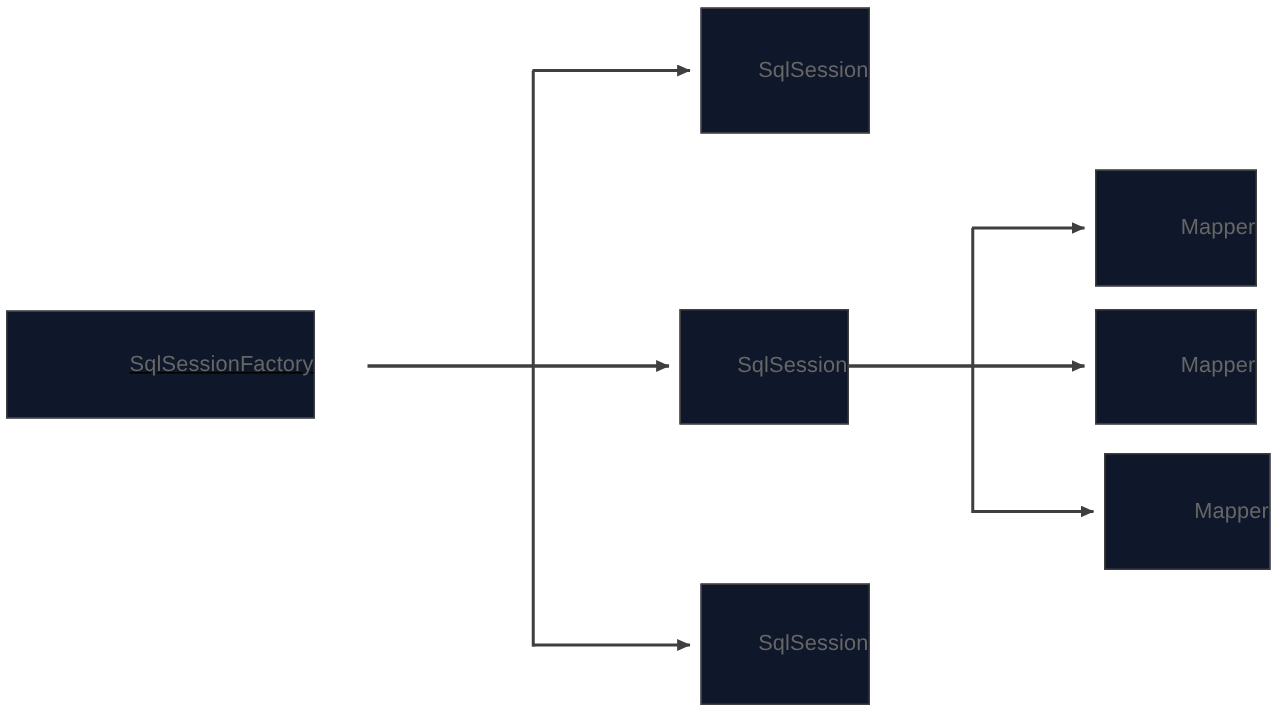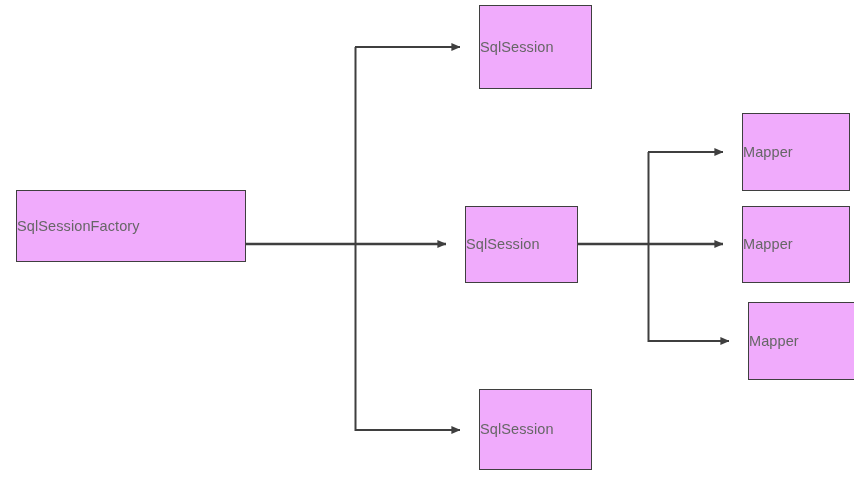--- a/index.html
+++ b/index.html
@@ -24,37 +24,36 @@
     position: absolute;
     left: 0;
     top: 0;
     width: 854px;
     height: 479px;
     display: block;
   }
   .node-box {
     position: absolute;
     box-sizing: border-box;
-    background: #f0abfc;
+    background: #0f172a;
     border: 1.6px solid #3f3f3f;
     display: flex;
     align-items: center;
-    justify-content: flex-start;
-    margin-left: 12px;
+    justify-content: flex-end;
   }
   .node-label {
     font-family: "Liberation Sans", "DejaVu Sans", sans-serif;
     font-size: 14.5px;
     color: #666666;
     letter-spacing: 0.1px;
     white-space: nowrap;
     line-height: 1;
   }
   
-  #node-factory      { left: 4px;   top: 190px; width: 230px; height: 72px; }
+  #node-factory      { left: 4px;   top: 207px; width: 206px; height: 72px; text-decoration: underline; }
   #node-session-top  { left: 467px; top: 5px;   width: 113px; height: 84px; }
   #node-session-mid  { left: 453px; top: 206px; width: 113px; height: 77px; }
   #node-session-bot  { left: 467px; top: 389px; width: 113px; height: 81px; }
   #node-mapper-top   { left: 730px; top: 113px; width: 108px; height: 78px; }
   #node-mapper-mid   { left: 730px; top: 206px; width: 108px; height: 77px; }
   #node-mapper-bot   { left: 736px; top: 302px; width: 111px; height: 78px; }
 </style>
 </head>
 <body>
 

